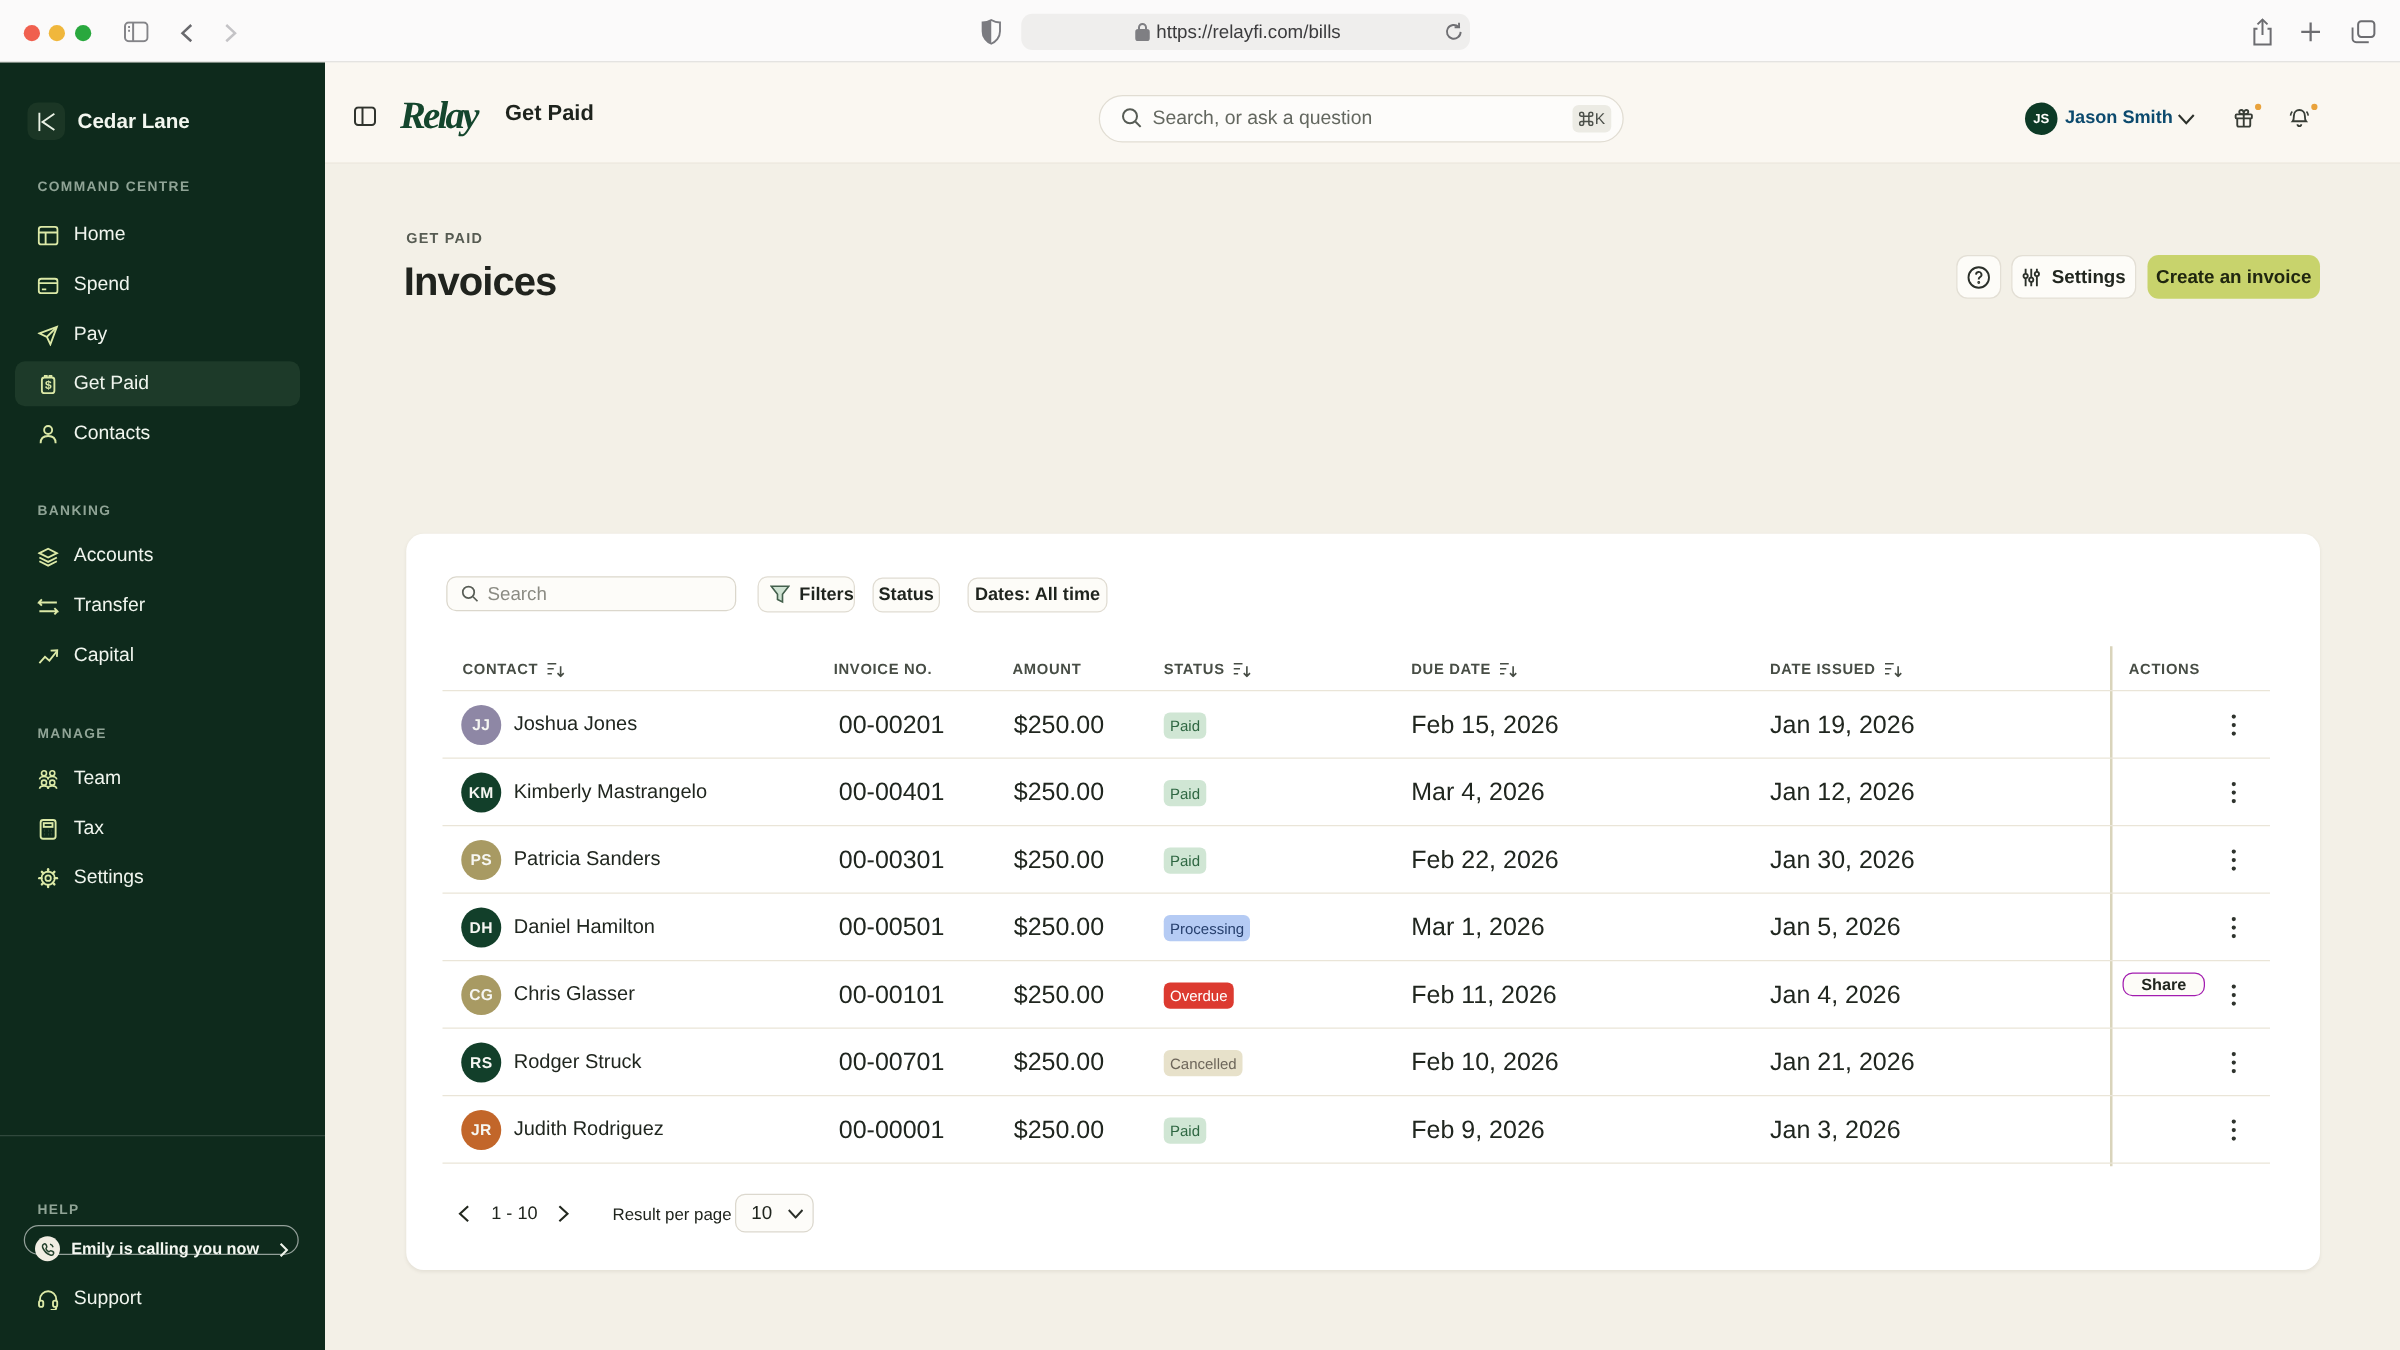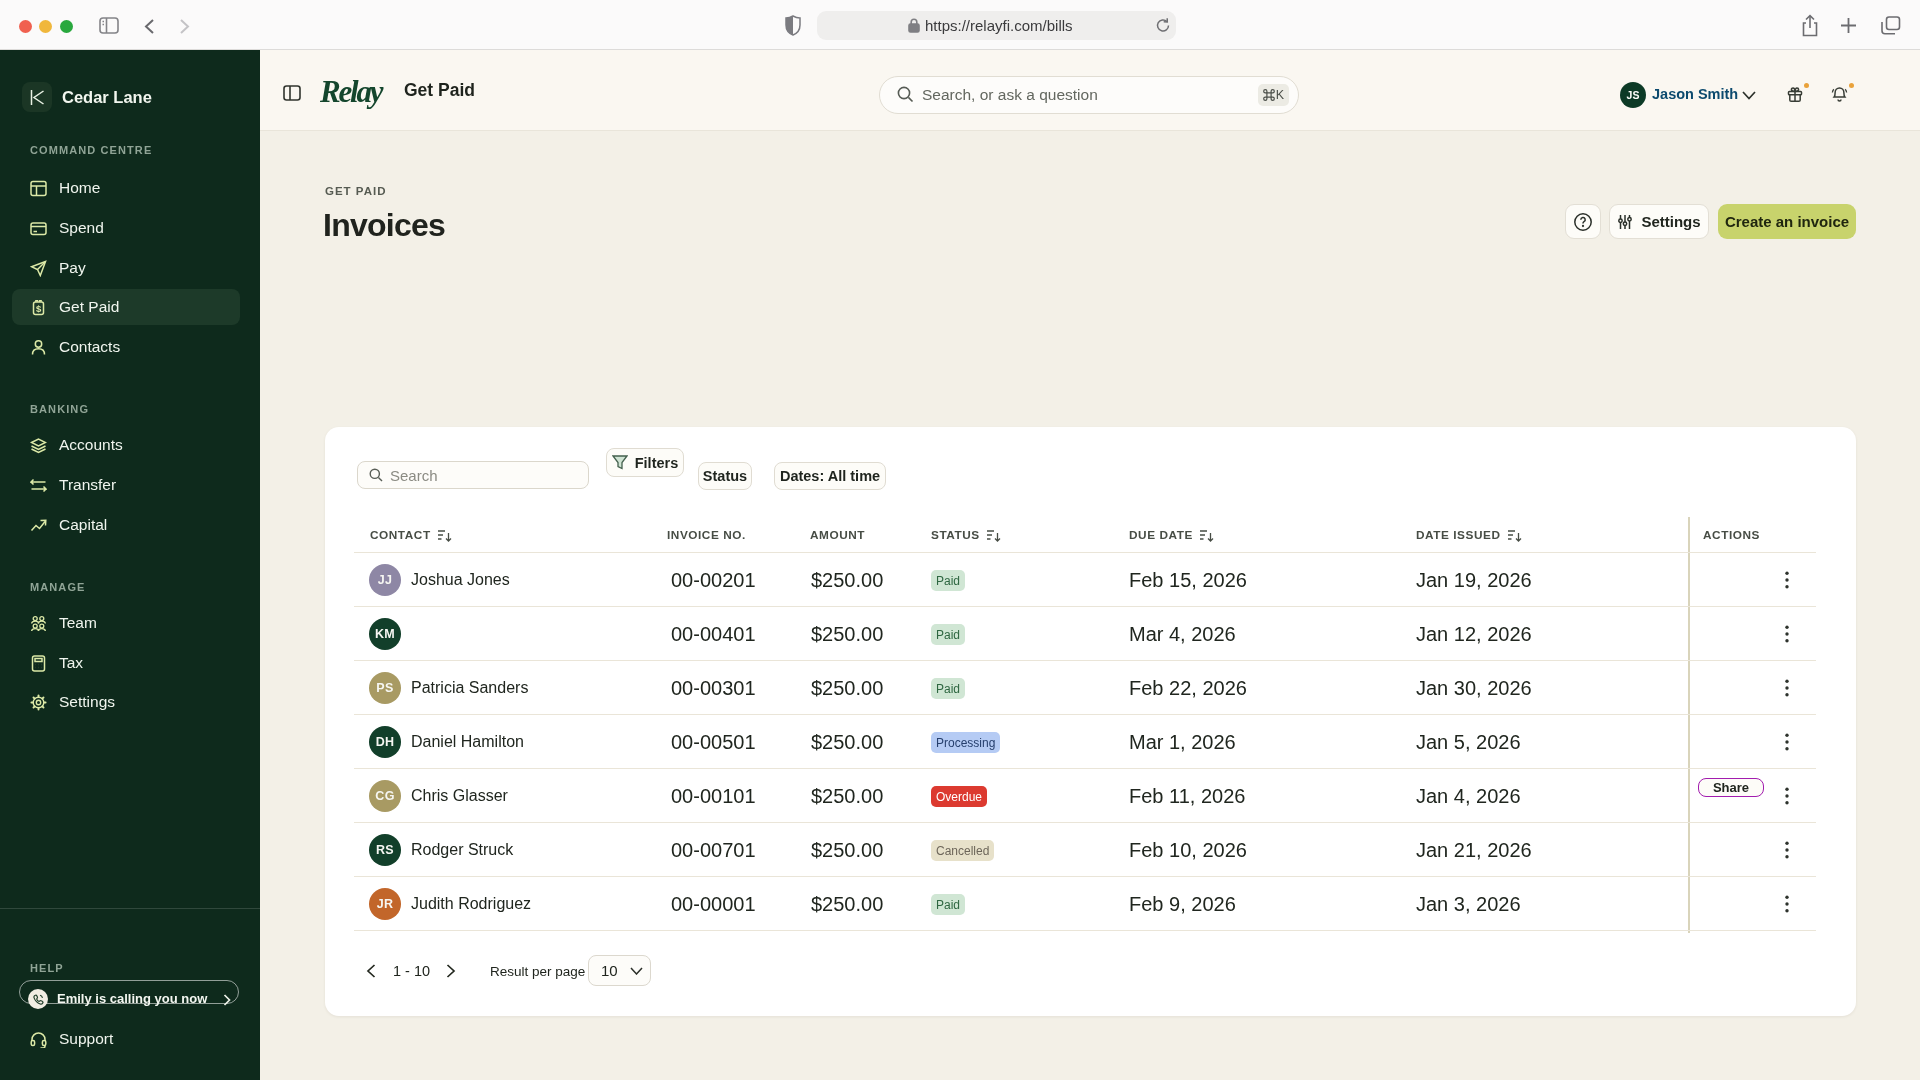--- a/index.html
+++ b/index.html
@@ -260,21 +260,21 @@
 
 <div id="card">
 
   <div class="abs" style="left:32px;top:34px;width:232px;height:28px;background:#fdfcf9;border:1px solid #dbd7cc;border-radius:8px;"></div>
   <svg class="abs" style="left:44px;top:41px;" width="14" height="14" viewBox="0 0 14 14" fill="none" stroke="#585d56" stroke-width="1.4">
       <circle cx="5.8" cy="5.8" r="4.6"></circle>
       <path d="M9.4 9.4 L13 13"></path>
     </svg>
   <div class="abs" style="left:65px;top:40px;font-size:15px;color:#8b8b83;">Search</div>
 
-  <div class="chip" style="left:281px;top:21px;width:78px;height:29px;gap:7px;">
+  <div class="chip" style="left:281px;top:34px;width:78px;height:29px;gap:7px;justify-content:flex-end;">
     <svg width="16" height="15" viewBox="0 0 16 15" fill="#cfe3d3" stroke="#44604d" stroke-width="1.3">
         <path d="M1 1 H15 L10 7.5 V13.5 L6 11.5 V7.5 Z"></path>
       </svg>
     Filters
   </div>
   <div class="chip" style="left:373px;top:35px;width:54px;height:28px;">Status</div>
   <div class="chip" style="left:449px;top:35px;width:112px;height:28px;">Dates: All time</div>
 
   <div class="abs" style="left:45px;top:100px;height:14px;">
     <div class="th" style="left:0;">CONTACT
@@ -321,20 +321,21 @@
     <div class="kebab">
           <svg width="4" height="18" viewBox="0 0 4 18" fill="#2e332d">
             <circle cx="2" cy="2.2" r="1.7"></circle>
             <circle cx="2" cy="9" r="1.7"></circle>
             <circle cx="2" cy="15.8" r="1.7"></circle>
           </svg>
         </div>
   </div>
 <div class="row" style="top:54px;">
     <div class="avatar" style="background:#123f2a;">KM</div>
+    <div class="cell" style="left:57px;font-weight:500;font-size:16px;">Kimberly Mastrangelo</div>
     <div class="cell" style="left:317px;">00-00401</div>
     <div class="cell" style="left:457px;">$250.00</div>
     <div class="badge" style="background:#d0e6d4;color:#2f6742;">Paid</div>
     <div class="cell" style="left:775px;">Mar 4, 2026</div>
     <div class="cell" style="left:1062px;">Jan 12, 2026</div>
 
     <div class="kebab">
           <svg width="4" height="18" viewBox="0 0 4 18" fill="#2e332d">
             <circle cx="2" cy="2.2" r="1.7"></circle>
             <circle cx="2" cy="9" r="1.7"></circle>

